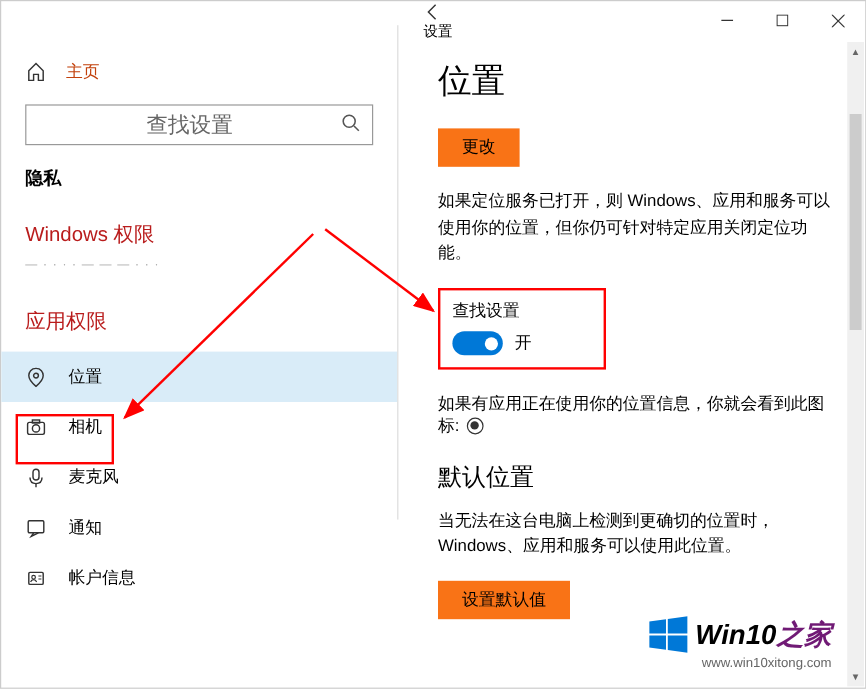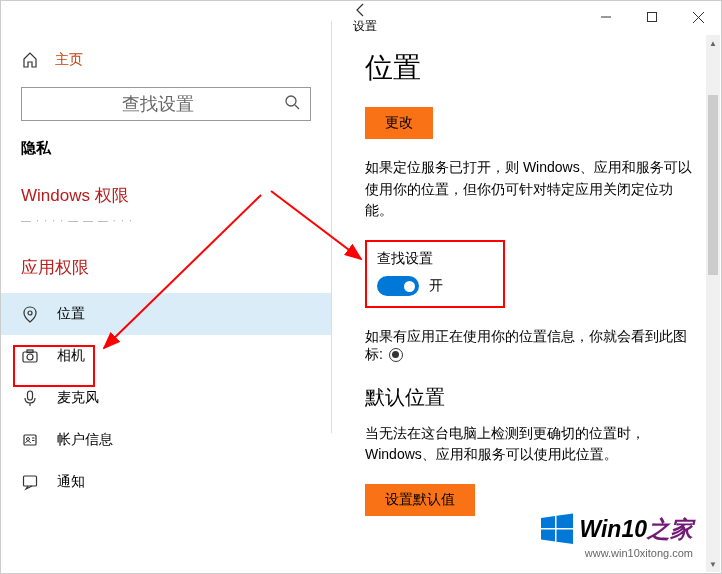--- a/index.html
+++ b/index.html
@@ -152,38 +152,38 @@
             <path d="M4 9 C4 13 7 14 9 14 C11 14 14 13 14 9" stroke="#333" stroke-width="1.2" fill="none"></path>
             <line x1="9" y1="14" x2="9" y2="17" stroke="#333" stroke-width="1.2"></line>
           </svg>
       </span>
       <span>麦克风</span>
     </div>
 
     <div class="nav-item">
       <span class="nav-icon">
         <svg width="18" height="18" viewBox="0 0 18 18">
+            <rect x="2.5" y="3" width="13" height="10" rx="1" stroke="#333" stroke-width="1.2" fill="none"></rect>
+            <path d="M7 13 L5 16 L11 13" stroke="#333" stroke-width="1.2" fill="none"></path>
+          </svg>
+      </span>
+      <span>通知</span>
+    </div>
+
+    <div class="nav-item">
+      <span class="nav-icon">
+        <svg width="18" height="18" viewBox="0 0 18 18">
             <rect x="3" y="4" width="12" height="10" rx="1" stroke="#333" stroke-width="1.2" fill="none"></rect>
             <circle cx="7" cy="8" r="1.5" stroke="#333" stroke-width="1" fill="none"></circle>
             <path d="M4.5 12 C5 10.5 6 10 7 10 C8 10 9 10.5 9.5 12" stroke="#333" stroke-width="1" fill="none"></path>
             <line x1="11" y1="7" x2="13.5" y2="7" stroke="#333"></line>
             <line x1="11" y1="9.5" x2="13.5" y2="9.5" stroke="#333"></line>
           </svg>
       </span>
       <span>帐户信息</span>
-    </div>
-
-    <div class="nav-item">
-      <span class="nav-icon">
-        <svg width="18" height="18" viewBox="0 0 18 18">
-            <rect x="2.5" y="3" width="13" height="10" rx="1" stroke="#333" stroke-width="1.2" fill="none"></rect>
-            <path d="M7 13 L5 16 L11 13" stroke="#333" stroke-width="1.2" fill="none"></path>
-          </svg>
-      </span>
-      <span>通知</span>
     </div>
   </div>
 
   <div class="divider-v"></div>
 
   <div class="main">
     <div class="page-title">位置</div>
     
     <button class="change-btn">更改</button>
     

